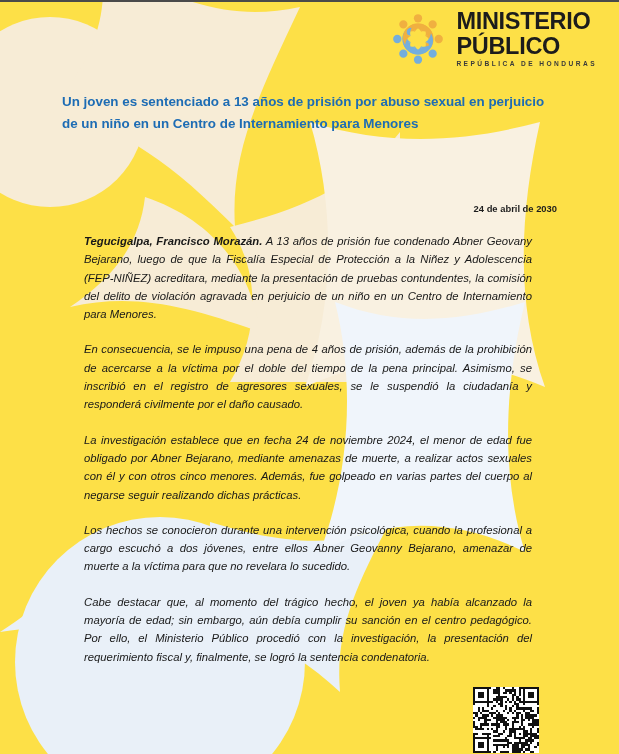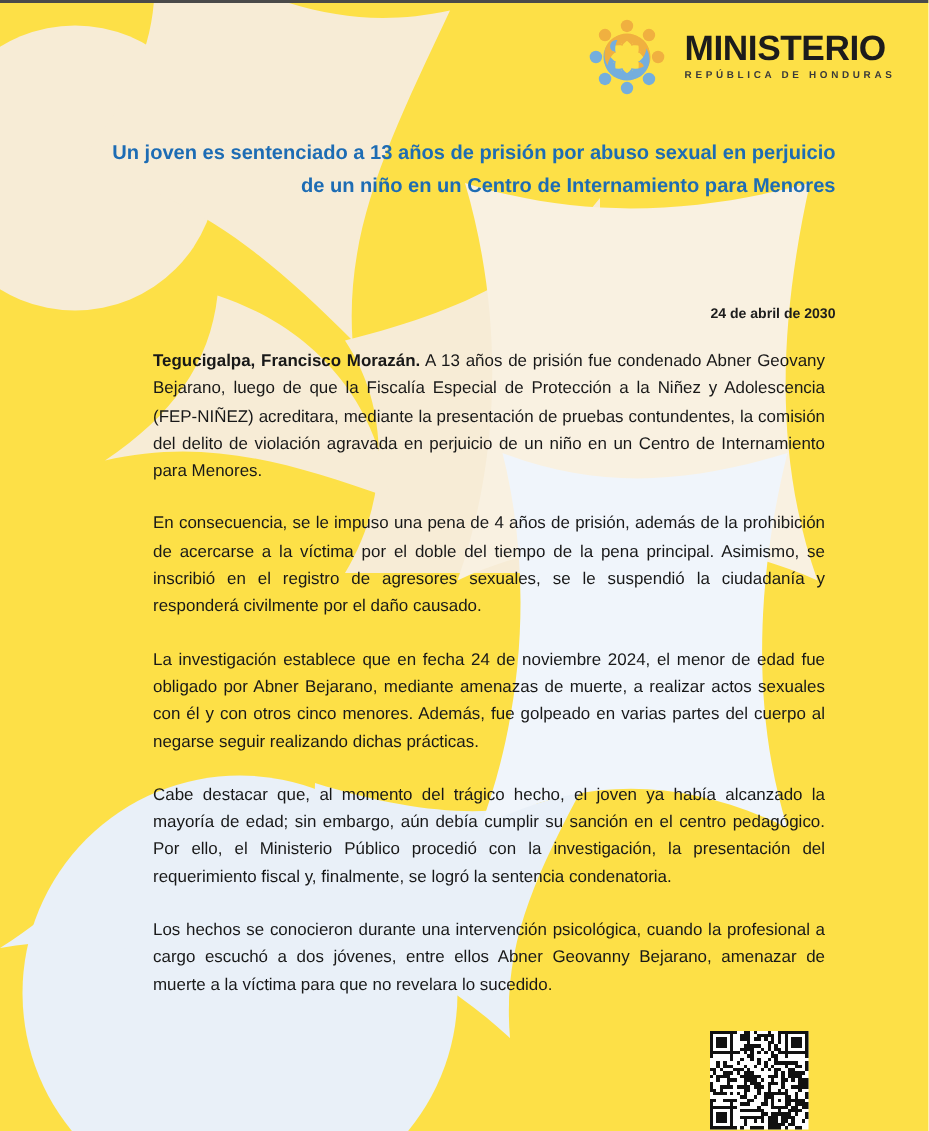--- a/index.html
+++ b/index.html
@@ -59,21 +59,21 @@
     letter-spacing: 2.45px;
     color: #3a3a3a;
   }
 
   
   .headline {
     position: absolute;
     top: 89px;
     left: 62px;
     width: 495px;
-    text-align: right;
+    text-align: left;
     font-size: 13.4px;
     font-weight: bold;
     line-height: 1.62;
     color: #1d6cb4;
     z-index: 2;
   }
 
   
   .dateline {
     position: absolute;
@@ -82,23 +82,24 @@
     font-size: 9.4px;
     font-weight: bold;
     color: #1d1d1d;
     z-index: 2;
   }
 
   
   .body-copy {
     position: absolute;
     top: 230px;
-    left: 102px;
+    left: 84px;
     width: 448px;
     z-index: 2;
+    font-style: italic;
   }
   .body-copy p {
     margin: 0 0 17px 0;
     font-size: 11.3px;
     line-height: 1.62;
     color: #181818;
     text-align: justify;
     text-justify: inter-word;
   }
   .body-copy p:last-child { margin-bottom: 0; }
@@ -195,43 +196,44 @@
 
         <g transform="rotate(315 50 50)" fill="#f0b040">
           <circle cx="50" cy="13" r="7.4"></circle>
           <path d="M50 22 C 62 22, 71 30, 73.5 41 C 69 37, 62 35, 55 36.5 C 60 31, 56 25, 50 24.5 C 44 25, 40 31, 45 36.5 C 38 35, 31 37, 26.5 41 C 29 30, 38 22, 50 22 Z"></path>
         </g>
       </g>
     </svg>
 
     <div class="logo-text">
       <span class="logo-title-1">MINISTERIO</span>
+      <span class="logo-title-2">PÚBLICO</span>
       <span class="logo-sub">REPÚBLICA DE HONDURAS</span>
     </div>
   </div>
 
   <div class="headline">Un joven es sentenciado a 13 años de prisión por abuso sexual en perjuicio de un niño en un Centro de Internamiento para Menores</div>
 
   <div class="dateline">24 de abril de 2030</div>
 
   <div class="body-copy">
     <p>
       <b>Tegucigalpa, Francisco Morazán.</b><span> A 13 años de prisión fue condenado Abner Geovany Bejarano, luego de que la Fiscalía Especial de Protección a la Niñez y Adolescencia (FEP-NIÑEZ) acreditara, mediante la presentación de pruebas contundentes, la comisión del delito de violación agravada en perjuicio de un niño en un Centro de Internamiento para Menores.</span>
     </p>
     <p>
       <span>En consecuencia, se le impuso una pena de 4 años de prisión, además de la prohibición de acercarse a la víctima por el doble del tiempo de la pena principal. Asimismo, se inscribió en el registro de agresores sexuales, se le suspendió la ciudadanía y responderá civilmente por el daño causado.</span>
     </p>
     <p>
       <span>La investigación establece que en fecha 24 de noviembre 2024, el menor de edad fue obligado por Abner Bejarano, mediante amenazas de muerte, a realizar actos sexuales con él y con otros cinco menores. Además, fue golpeado en varias partes del cuerpo al negarse seguir realizando dichas prácticas.</span>
     </p>
     <p>
-      <span>Cabe destacar que, al momento del trágico hecho, el joven ya había alcanzado la mayoría de edad; sin embargo, aún debía cumplir su sanción en el centro pedagógico. Por ello, el Ministerio Público procedió con la investigación, la presentación del requerimiento fiscal y, finalmente, se logró la sentencia condenatoria.</span>
+      <span>Los hechos se conocieron durante una intervención psicológica, cuando la profesional a cargo escuchó a dos jóvenes, entre ellos Abner Geovanny Bejarano, amenazar de muerte a la víctima para que no revelara lo sucedido.</span>
     </p>
     <p>
-      <span>Los hechos se conocieron durante una intervención psicológica, cuando la profesional a cargo escuchó a dos jóvenes, entre ellos Abner Geovanny Bejarano, amenazar de muerte a la víctima para que no revelara lo sucedido.</span>
+      <span>Cabe destacar que, al momento del trágico hecho, el joven ya había alcanzado la mayoría de edad; sin embargo, aún debía cumplir su sanción en el centro pedagógico. Por ello, el Ministerio Público procedió con la investigación, la presentación del requerimiento fiscal y, finalmente, se logró la sentencia condenatoria.</span>
     </p>
   </div>
 
   <div class="qr-block">
     <svg viewBox="0 0 29 29" shape-rendering="crispEdges">
       <rect width="29" height="29" fill="#ffffff"></rect>
       <g id="qr-modules" fill="#111111">
           <rect x="0" y="0" width="1" height="1"></rect>
           <rect x="1" y="0" width="1" height="1"></rect>
           <rect x="2" y="0" width="1" height="1"></rect>

